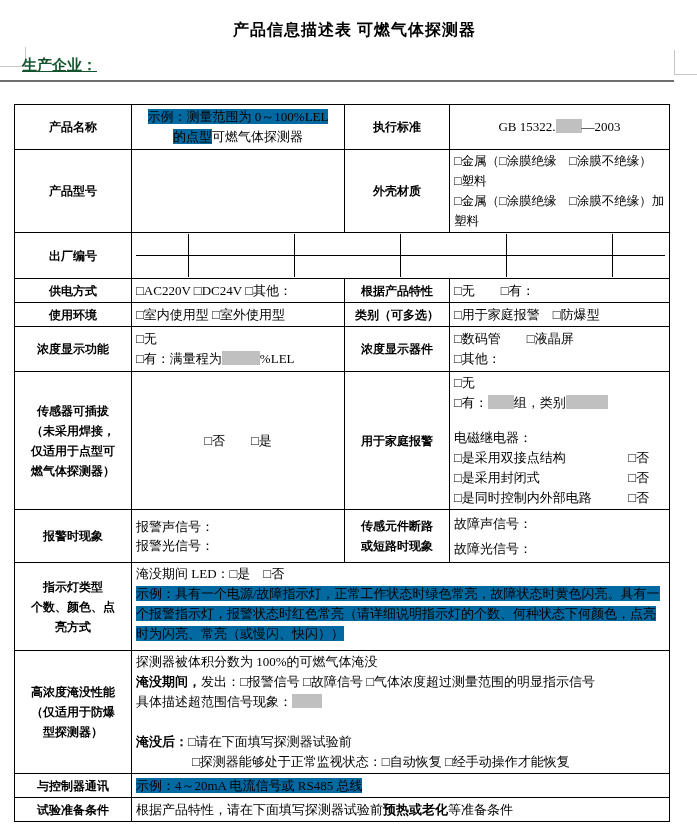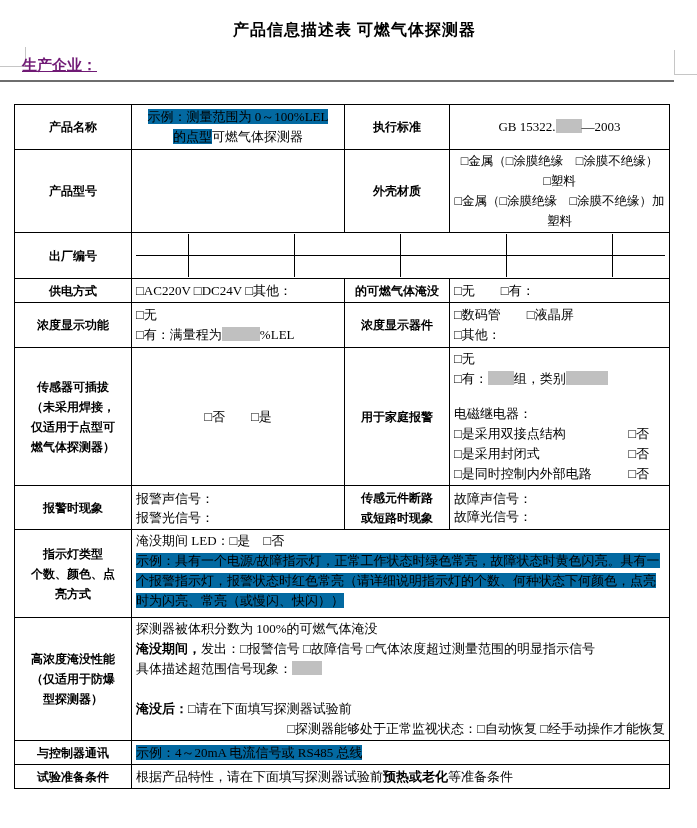--- a/index.html
+++ b/index.html
@@ -1,21 +1,21 @@
 <!DOCTYPE html>
 <html><head>
 <meta charset="utf-8">
 <style>
   html,body{margin:0;padding:0;background:#fff;}
   .page{position:relative;width:697px;height:828px;background:#ffffff;overflow:hidden;
         font-family:"Liberation Serif","DejaVu Serif",serif;color:#000;}
   .title{position:absolute;top:20px;left:0;width:100%;text-align:center;
          font-size:16px;font-weight:bold;letter-spacing:1px;text-indent:12px;}
   .manufacturer{position:absolute;top:56px;left:22px;font-size:15px;font-weight:bold;
-         color:#701a75;text-decoration:underline;}
+         color:#14532d;text-decoration:underline;}
   .rule{position:absolute;top:80px;left:0;width:674px;height:2px;background:#6e6e6e;}
   .mark{position:absolute;background:#c6c6c6;}
   .m-tl-v{left:25px;top:47px;width:1px;height:19px;}
   .m-tl-h{left:0;top:66px;width:25px;height:1px;}
   .m-tr-v{left:674px;top:50px;width:1px;height:24px;}
   .m-tr-h{left:674px;top:74px;width:23px;height:1px;}
 
   table.form{position:absolute;left:14px;top:104px;width:655px;border-collapse:collapse;
              table-layout:fixed;font-size:13px;}
   .form td{border:1px solid #000;padding:1px 4px;vertical-align:middle;line-height:20px;overflow:hidden;}
@@ -30,33 +30,33 @@
   .shell-cell{font-size:12.5px;line-height:15.5px;white-space:pre-line;}
   .flex{display:flex;justify-content:space-between;padding-right:16px;}
   .serial-cell{padding:0;}
   table.sg{width:100%;border-collapse:collapse;}
   .sg td{height:21px;border:1px solid #000;padding:0;}
   .sg tr:first-child td{border-top:none;}
   .sg tr:last-child td{border-bottom:none;}
   .sg td:first-child{border-left:none;}
   .sg td:last-child{border-right:none;}
   .h-r1 td{height:42px;}
-  .h-r2 td{height:61px;text-align:center;}
+  .h-r2 td{height:61px;}
   .h-r4 td{height:21px;margin-left:31px;}
   .h-r5 td{height:21px;}
   .h-r6 td{height:42px;}
   .h-r7 td{height:107px;}
   .h-r8 td{height:41px;}
   .h-r9 td{height:85px;}
   .h-r10 td{height:119px;}
   .h-r11 td{height:21px;}
   .h-r12 td{height:21px;}
   .spacer15{height:15px;}
   .spacer20{height:20px;}
-  .indent{padding-left:56px;text-align:right;}
+  .indent{padding-left:56px;}
   b{font-weight:bold;}
 </style>
 </head>
 <body>
 
 <div class="page">
 
   <div class="title">产品信息描述表 可燃气体探测器</div>
 
   <div class="mark m-tl-v"></div>
@@ -119,24 +119,30 @@
                   <td></td>
           </tr>
         </tbody>
             </table>
       </td>
     </tr>
 
     <tr class="h-r4">
       <td class="label">供电方式</td>
       <td>□AC220V □DC24V □其他：</td>
-      <td class="label">的可燃气体淹没</td>
+      <td class="label">根据产品特性</td>
       <td>□无　　□有：</td>
     </tr>
 
+    <tr class="h-r5">
+      <td class="label">使用环境</td>
+      <td>□室内使用型 □室外使用型</td>
+      <td class="label">类别（可多选）</td>
+      <td>□用于家庭报警　□防爆型</td>
+    </tr>
 
     <tr class="h-r6">
       <td class="label">浓度显示功能</td>
       <td>
         <div>□无</div>
         <div><span>□有：满量程为</span><span class="box box-d"></span><span>%LEL</span></div>
       </td>
       <td class="label">浓度显示器件</td>
       <td class="pre">□数码管　　□液晶屏
 □其他：</td>
@@ -168,21 +174,21 @@
             </div>
       </td>
     </tr>
 
     <tr class="h-r8">
       <td class="label">报警时现象</td>
       <td class="pre" style="line-height:19px">报警声信号：
 报警光信号：</td>
       <td class="label">传感元件断路
 或短路时现象</td>
-      <td class="pre" style="line-height:18px">故障声信号：
+      <td class="pre" style="line-height:25px">故障声信号：
 故障光信号：</td>
     </tr>
 
     <tr class="h-r9">
       <td class="label">指示灯类型
 个数、颜色、点
 亮方式</td>
       <td colspan="3" class="mid" style="vertical-align:top">
         <div>淹没期间 LED：□是　□否</div>
         <div><span class="hl">示例：具有一个电源/故障指示灯，正常工作状态时绿色常亮，故障状态时黄色闪亮。具有一个报警指示灯，报警状态时红色常亮（请详细说明指示灯的个数、何种状态下何颜色，点亮时为闪亮、常亮（或慢闪、快闪））</span></div>

